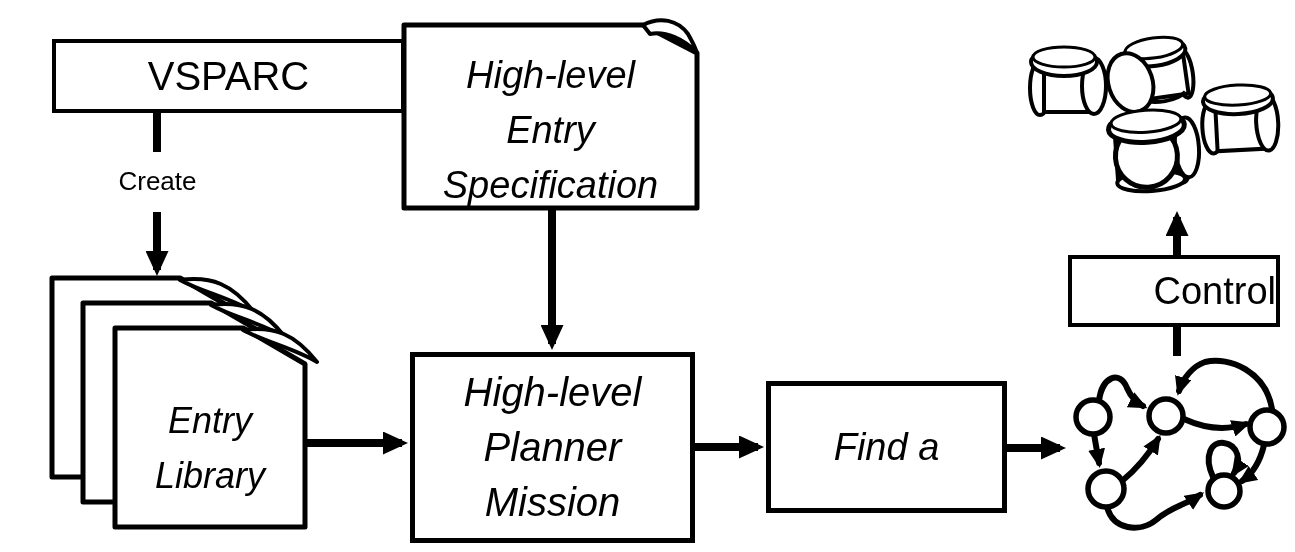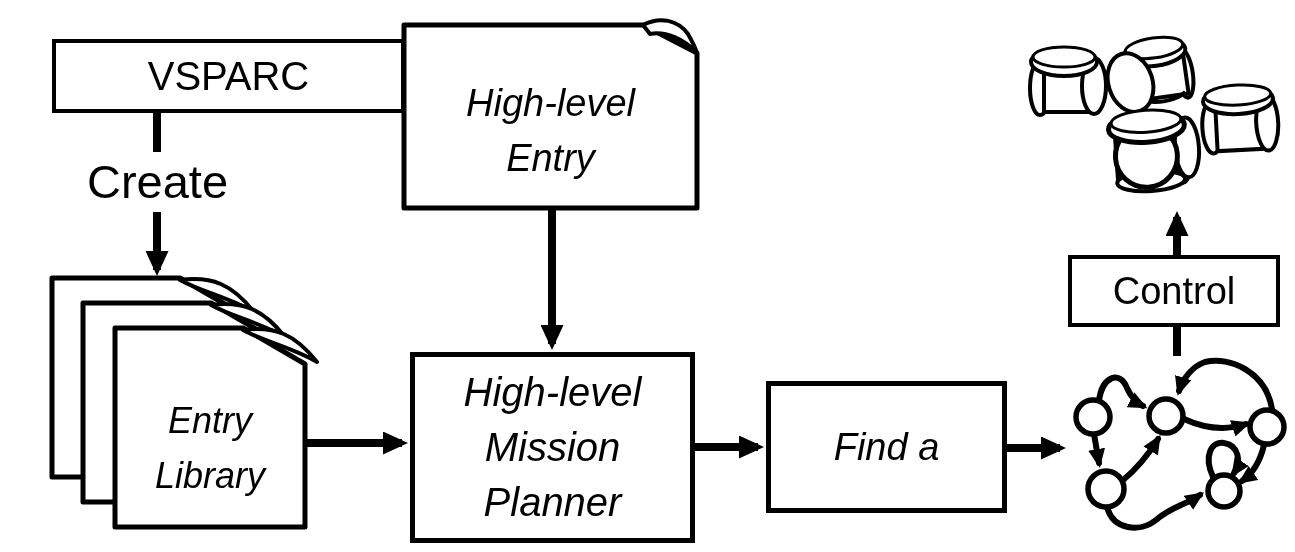--- a/index.html
+++ b/index.html
@@ -9,26 +9,26 @@
   }
   #artwork{position:absolute;left:0;top:0;}
   .box{
     position:absolute;box-sizing:border-box;border:4px solid #000;background:#fff;
     display:flex;flex-direction:column;align-items:center;justify-content:center;
     text-align:center;
   }
   .lbl{position:absolute;display:flex;flex-direction:column;align-items:center;justify-content:center;text-align:center;}
   .line{display:block;font-style:italic;}
   #vsparc-box{left:8px;top:39px;width:353px;height:74px;font-size:40px;margin-left:44px;}
-  #create-label{left:75px;top:155px;width:165px;height:52px;font-size:47px;}
+  #create-label{left:75px;top:155px;width:165px;height:52px;font-size:26px;}
   #library-label{left:115px;top:328px;width:190px;height:199px;padding-top:20px;font-size:36px;line-height:55px;}
   #taskspec-label{left:404px;top:25px;width:293px;height:183px;padding-top:14px;font-size:38px;line-height:55px;}
   #planner-box{left:410px;top:352px;width:285px;height:191px;border-width:5px;font-size:40px;line-height:55px;}
   #find-box{left:766px;top:381px;width:241px;height:132px;border-width:5px;font-size:38px;line-height:55px;text-align:center;}
-  #control-box{left:1068px;top:255px;width:212px;height:72px;font-size:38px;}
+  #control-box{left:1068px;top:255px;width:212px;height:72px;font-size:38px;align-items:flex-end;}
 </style>
 </head>
 <body>
 
 <div id="canvas">
 
   <svg id="artwork" width="1295" height="552" viewBox="0 0 1295 552">
     <defs>
       <marker id="ah" markerUnits="userSpaceOnUse" markerWidth="19" markerHeight="17" refX="14" refY="8.5" orient="auto">
         <polygon points="0,0 19,8.5 0,17" fill="#000"></polygon>
@@ -142,26 +142,27 @@
   </div>
 
   <div class="lbl" id="library-label">
     <span class="line">Entry</span>
     <span class="line">Library</span>
   </div>
 
   <div class="lbl" id="taskspec-label">
     <span class="line">High-level</span>
     <span class="line">Entry</span>
+    <span class="line">Specification</span>
   </div>
 
   <div class="box" id="planner-box">
     <span class="line">High-level</span>
+    <span class="line">Planner</span>
     <span class="line">Mission</span>
-    <span class="line">Planner</span>
   </div>
 
   <div class="box" id="find-box">
     <span class="line">Find a</span>
   </div>
 
   <div class="box" id="control-box">
     <span>Control</span>
   </div>
 

